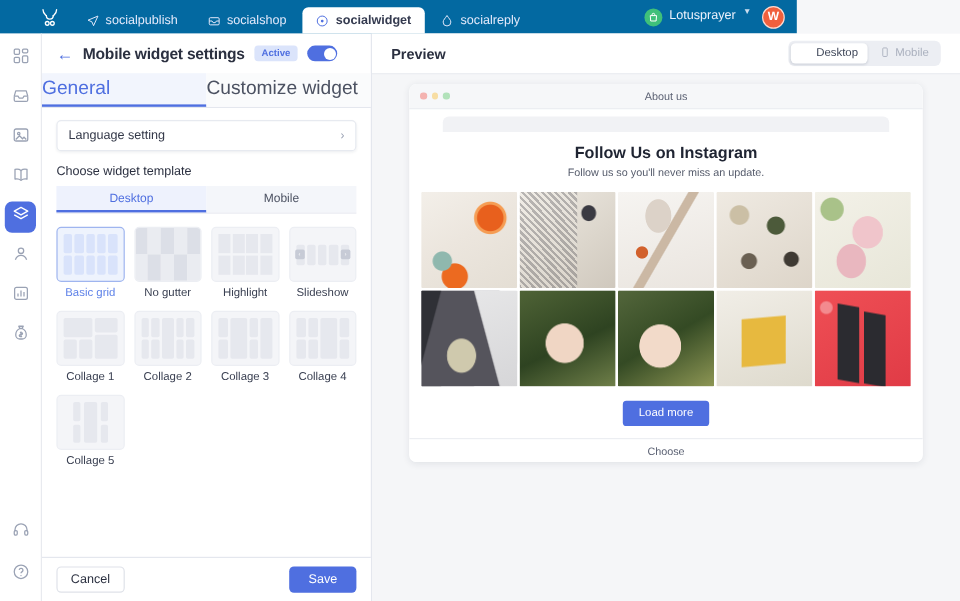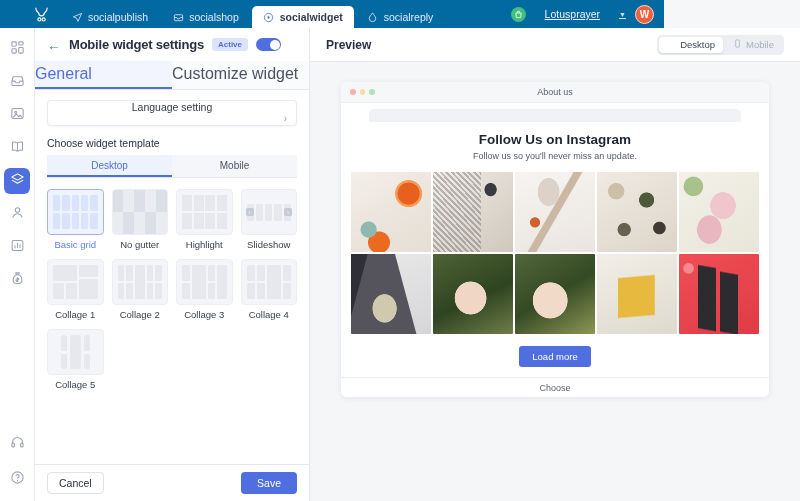--- a/index.html
+++ b/index.html
@@ -26,22 +26,22 @@
     color: #e3e9fb; font-size: 10.5px; white-space: nowrap;
     border-radius: 5px 5px 0 0;
   }
   .nav-tab .ic { width: 12px; height: 12px; display:flex; align-items:center; justify-content:center; }
   .nav-tab.active { background: #ffffff; color: #353b50; font-weight: 600; }
   .topbar-right {
     margin-left: auto; display: flex; align-items: center; gap: 9px;
     height: 28px; padding-right: 10px;
   }
   .acct-pill {
-    display: flex; align-items: center; gap: 19px;
-    color: #eef2fd; font-size: 10.5px; text-decoration: underline;
+    display: flex; gap: 6px;
+    color: #eef2fd; font-size: 10.5px;
   }
   .acct-badge {
     width: 15px; height: 15px; border-radius: 50%;
     background: #3fc07a; display: flex; align-items: center; justify-content: center;
   }
   .caret-sm { font-size: 7px; opacity: .85; }
   .avatar-w {
     width: 19px; height: 19px; border-radius: 50%;
     background: #f0603d; color: #fff; font-size: 10px; font-weight: 700;
     display: flex; align-items: center; justify-content: center;
@@ -97,21 +97,21 @@
   }
   .tab.active {
     color: #4f6fe0; background: #f2f5fd; border-bottom-color: #4f6fe0; font-weight: 500;
   }
 
   .panel-body { flex: 1; padding: 10px 12px 0 12px; overflow: hidden; }
 
   .lang-row {
     height: 26px; background: #fff; border: 1px solid #e7eaf0; border-radius: 4px;
     display: flex; align-items: center; padding: 0 9px;
-    font-size: 10.5px; color: #333848; box-shadow: 0 1px 2px rgba(20,30,60,.05); flex-direction: column;
+    font-size: 10.5px; color: #333848; box-shadow: 0 1px 2px rgba(20,30,60,.05);
   }
   .lang-row .chev { margin-left: auto; color: #9aa2b4; font-size: 10px; }
 
   .section-label {
     margin: 11px 0 6px 0; font-size: 10.5px; color: #2b3040; font-weight: 400;
   }
 
   .seg-row { display: flex; border-bottom: 1px solid #e4e7ee; height: 23px; }
   .seg {
     flex: 1; display: flex; align-items: center; justify-content: center;
@@ -209,21 +209,21 @@
     margin-left: auto; display: flex; gap: 2px; background: #eceef3;
     border-radius: 5px; padding: 2px;
   }
   .devbtn {
     display: flex; align-items: center; gap: 4px; font-size: 9.5px;
     padding: 2.5px 8px; border-radius: 4px; color: #aab0be;
   }
   .devbtn.active { background: #fff; color: #3d4considerate; color: #3f4759; box-shadow: 0 1px 2px rgba(20,30,60,.12); }
 
   .browser {
-    margin: 20px auto 0 auto; width: 428px; background: #fff;
+    margin: 8px auto 0 auto; width: 428px; background: #fff;
     border-radius: 6px; box-shadow: 0 1px 6px rgba(30,40,70,.09);
     overflow: hidden;
   }
   .browser-bar {
     height: 21px; background: #f6f7f9; border-bottom: 1px solid #eceef2;
     display: flex; align-items: center; padding: 0 9px; position: relative;
   }
   .dots { display: flex; gap: 4px; }
   .dot { width: 5.5px; height: 5.5px; border-radius: 50%; }
   .dot.r { background: #f4b3b0; } .dot.y { background: #f7dda3; } .dot.g { background: #b2e2ba; }

